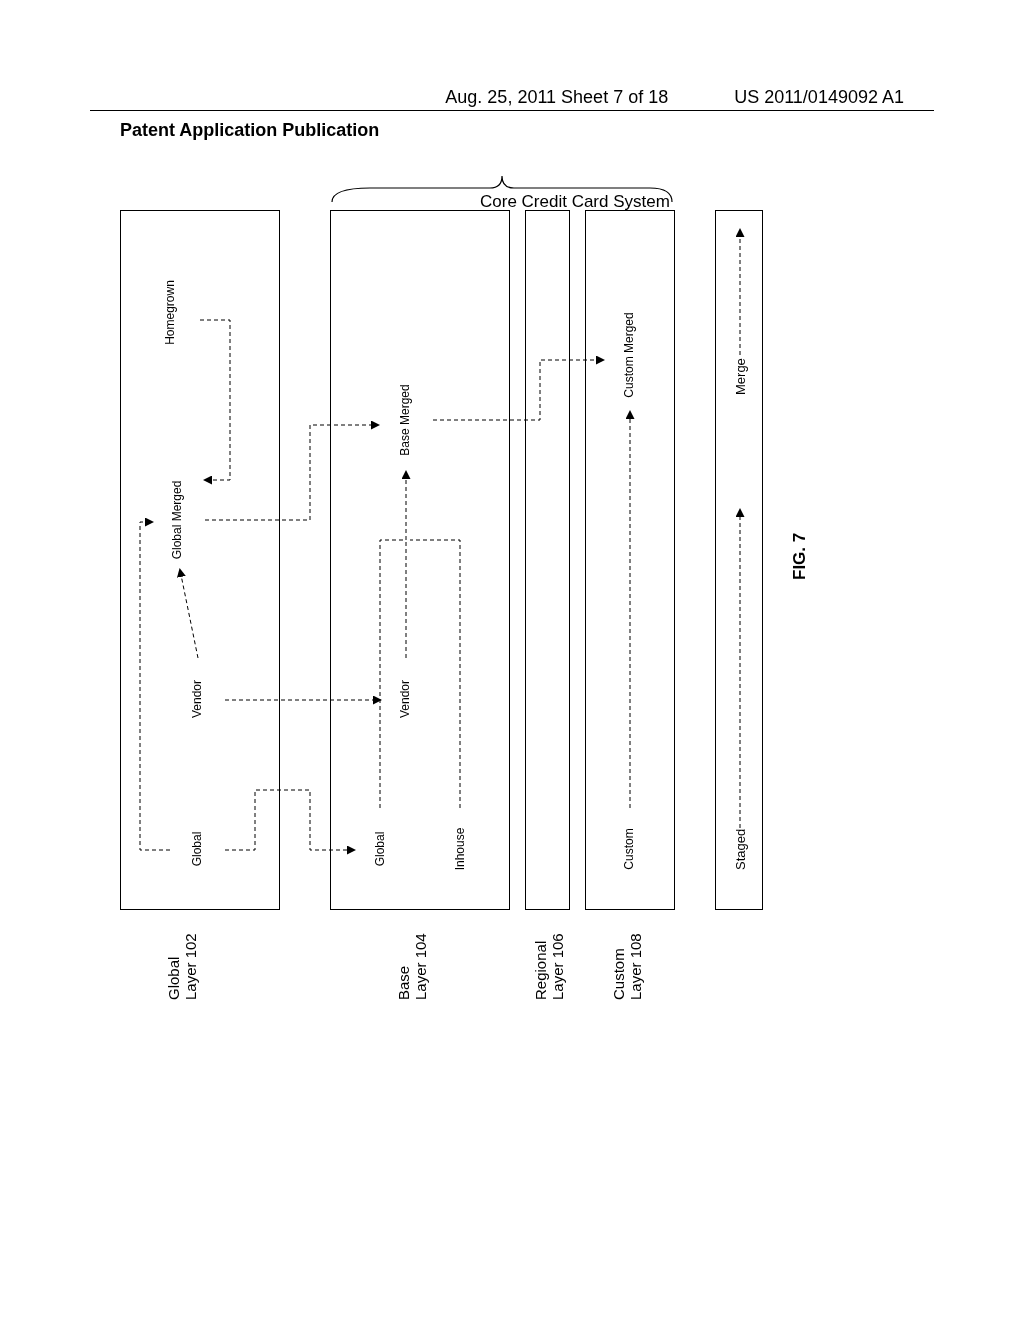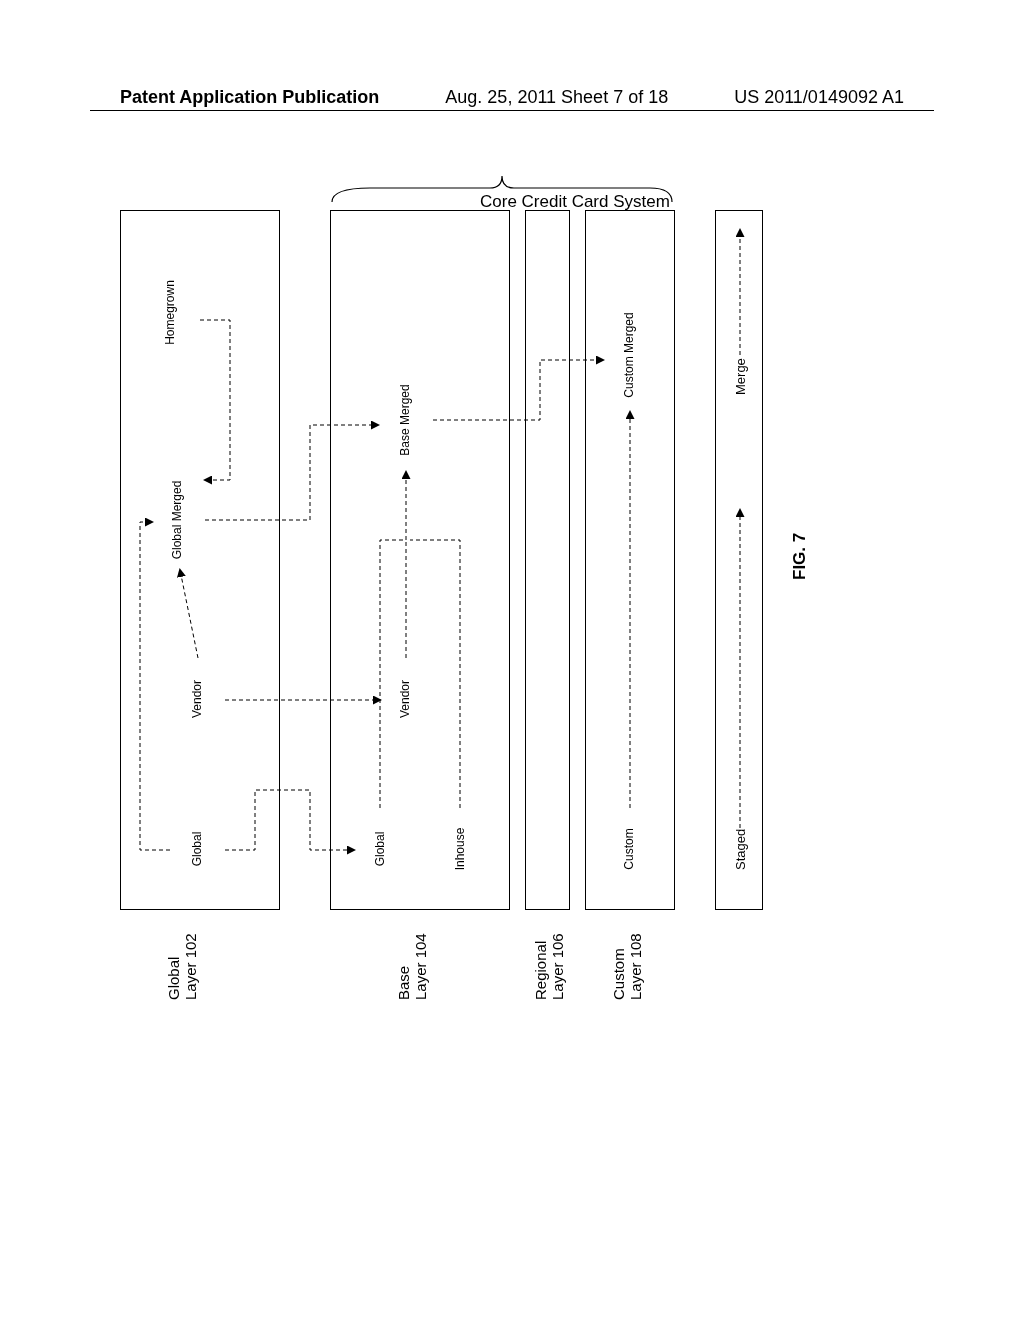--- a/index.html
+++ b/index.html
@@ -13,21 +13,21 @@
   .header {
     position: absolute;
     top: 87px;
     left: 0;
     width: 1024px;
     display: flex;
     justify-content: space-between;
     padding: 0 120px;
     font-size: 18px;
   }
-  .header .left { font-weight: bold; }
+  .header .left { font-weight: bold; margin-top: 33px; }
   .header .mid { font-weight: normal; }
   .header .right { font-weight: normal; }
   .header-rule {
     position: absolute;
     top: 110px;
     left: 90px;
     width: 844px;
     border-top: 1px solid #000;
   }
 

